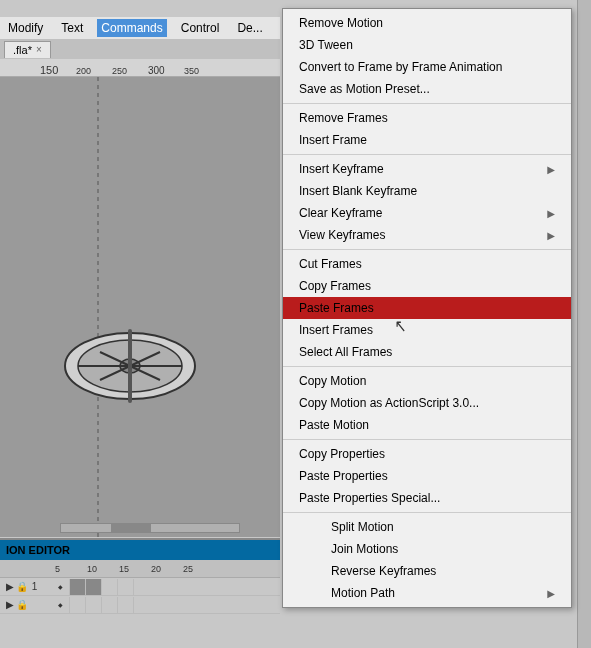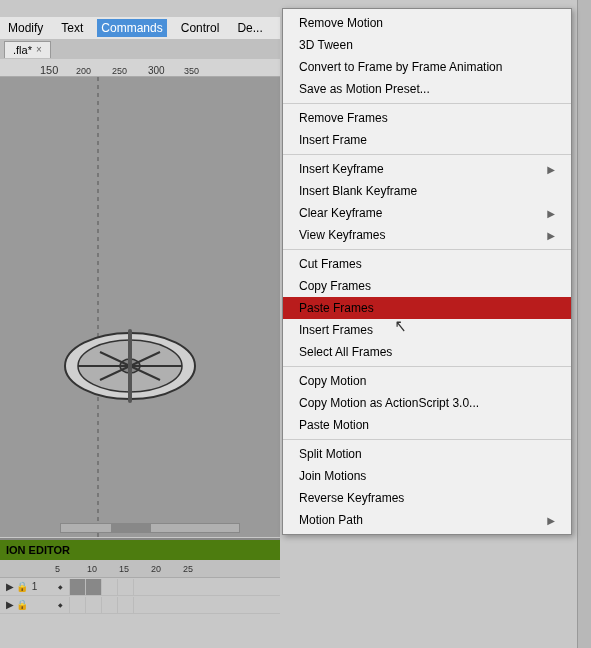--- a/index.html
+++ b/index.html
@@ -110,21 +110,21 @@
     .timeline-area {
       position: absolute;
       bottom: 0;
       left: 0;
       width: 280px;
       height: 110px;
       background: #c8c8c8;
       border-top: 2px solid #888;
     }
     .timeline-header {
-      background: #4d7c0f;
+      background: #0369a1;
       height: 20px;
       display: flex;
       align-items: center;
       padding: 0 6px;
       font-size: 11px;
       font-weight: bold;
       color: #000;
     }
 
     
@@ -148,20 +148,21 @@
       border: 1px solid #888;
       box-shadow: 2px 2px 6px rgba(0,0,0,0.3);
       z-index: 100;
     }
     .menu-section {
       border-bottom: 1px solid #ccc;
       padding: 3px 0;
     }
     .menu-section:last-child {
       border-bottom: none;
+      padding-left: 32px;
     }
     .ctx-item {
       padding: 4px 16px 4px 16px;
       font-size: 12px;
       color: #000;
       cursor: pointer;
       display: flex;
       justify-content: space-between;
       align-items: center;
       white-space: nowrap;
@@ -430,20 +431,31 @@
       <span>Copy Motion</span>
     </div>
     <div class="ctx-item">
       <span>Copy Motion as ActionScript 3.0...</span>
     </div>
     <div class="ctx-item">
       <span>Paste Motion</span>
     </div>
   </div>
 
+  <div class="menu-section">
+    <div class="ctx-item">
+      <span>Copy Properties</span>
+    </div>
+    <div class="ctx-item">
+      <span>Paste Properties</span>
+    </div>
+    <div class="ctx-item">
+      <span>Paste Properties Special...</span>
+    </div>
+  </div>
 
   <div class="menu-section">
     <div class="ctx-item">
       <span>Split Motion</span>
     </div>
     <div class="ctx-item">
       <span>Join Motions</span>
     </div>
     <div class="ctx-item">
       <span>Reverse Keyframes</span>

